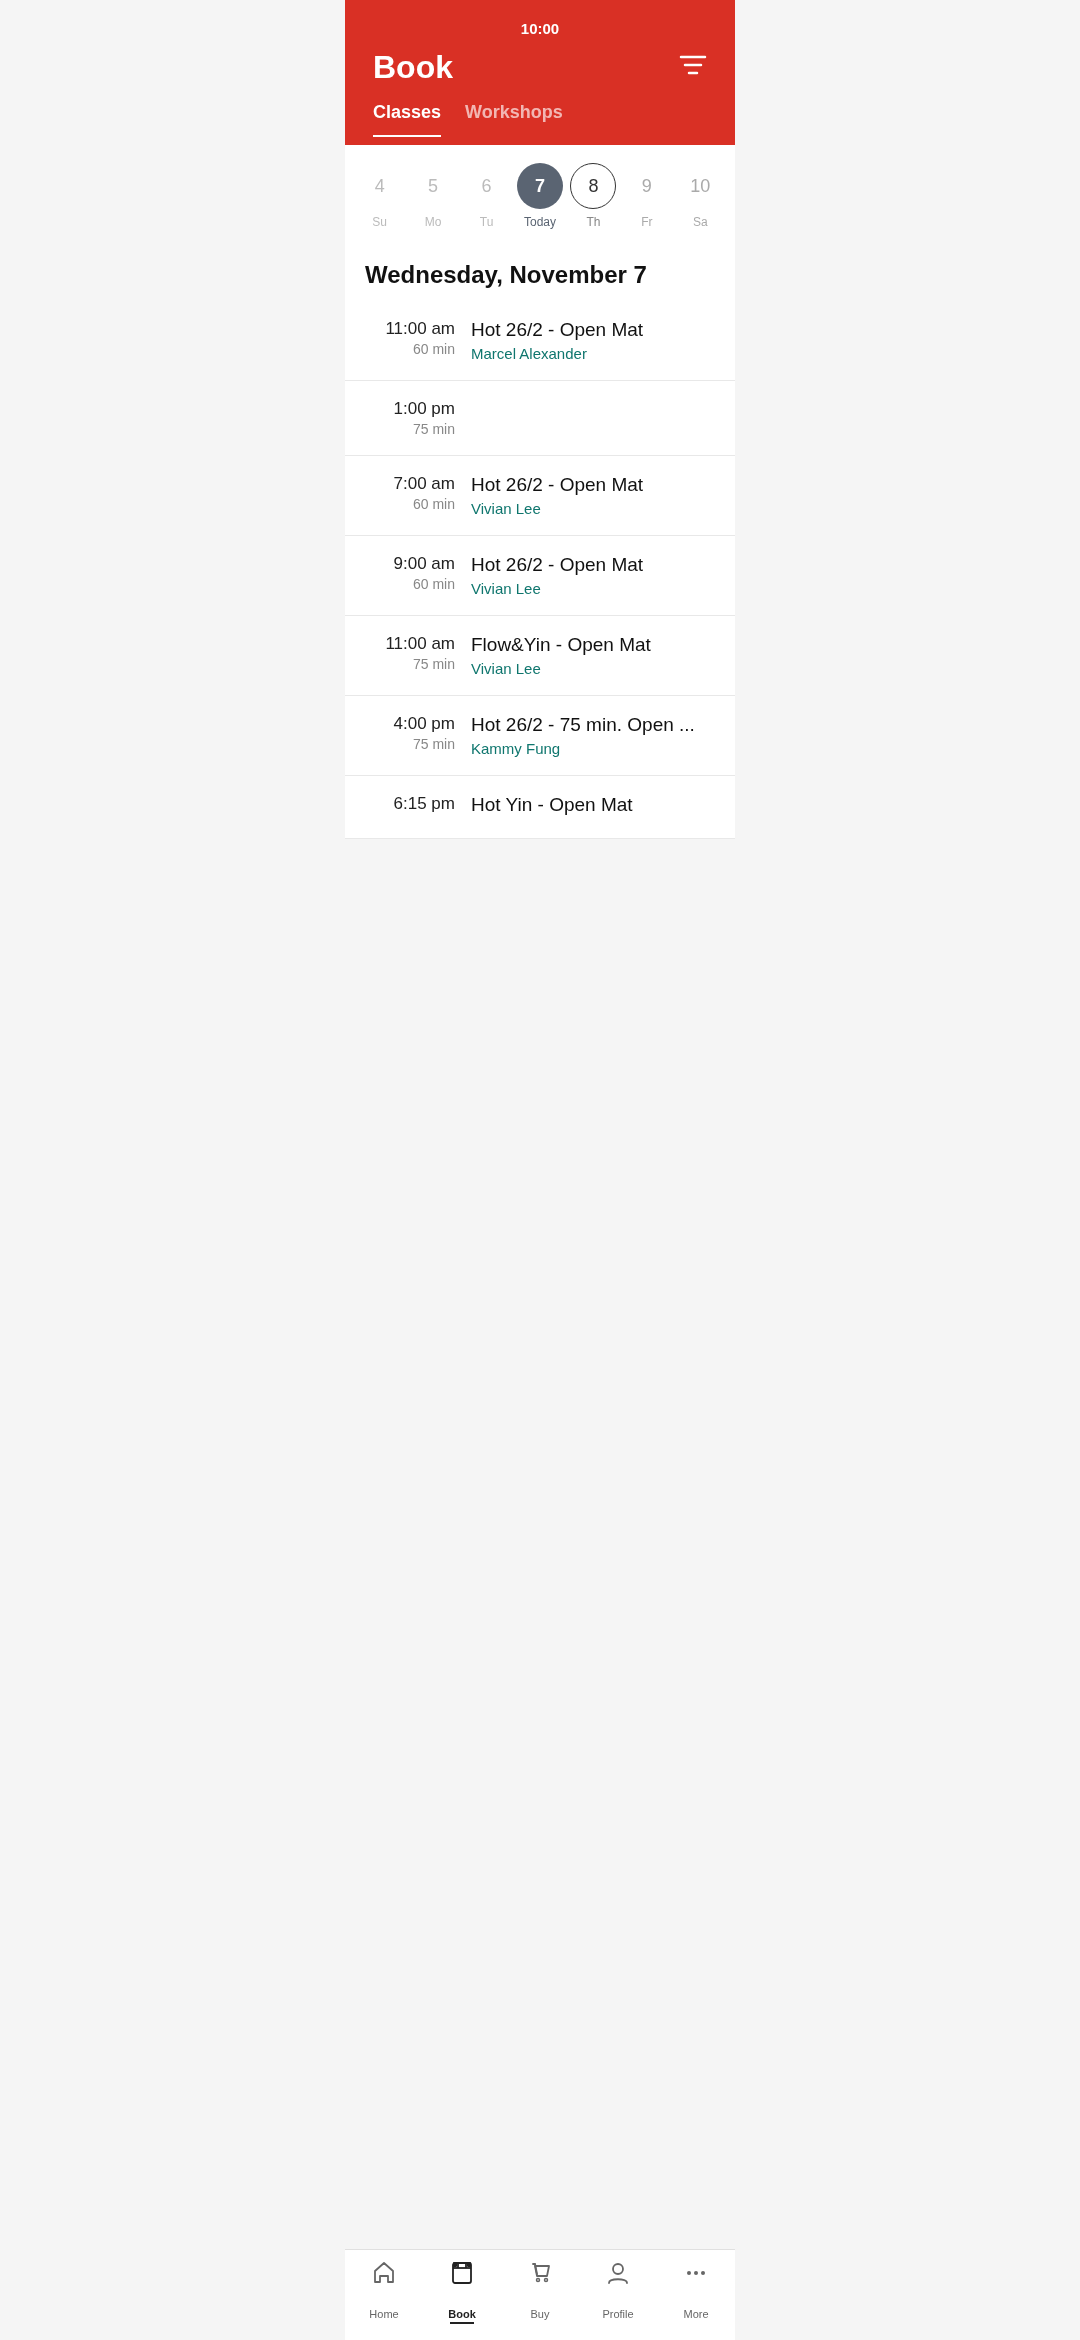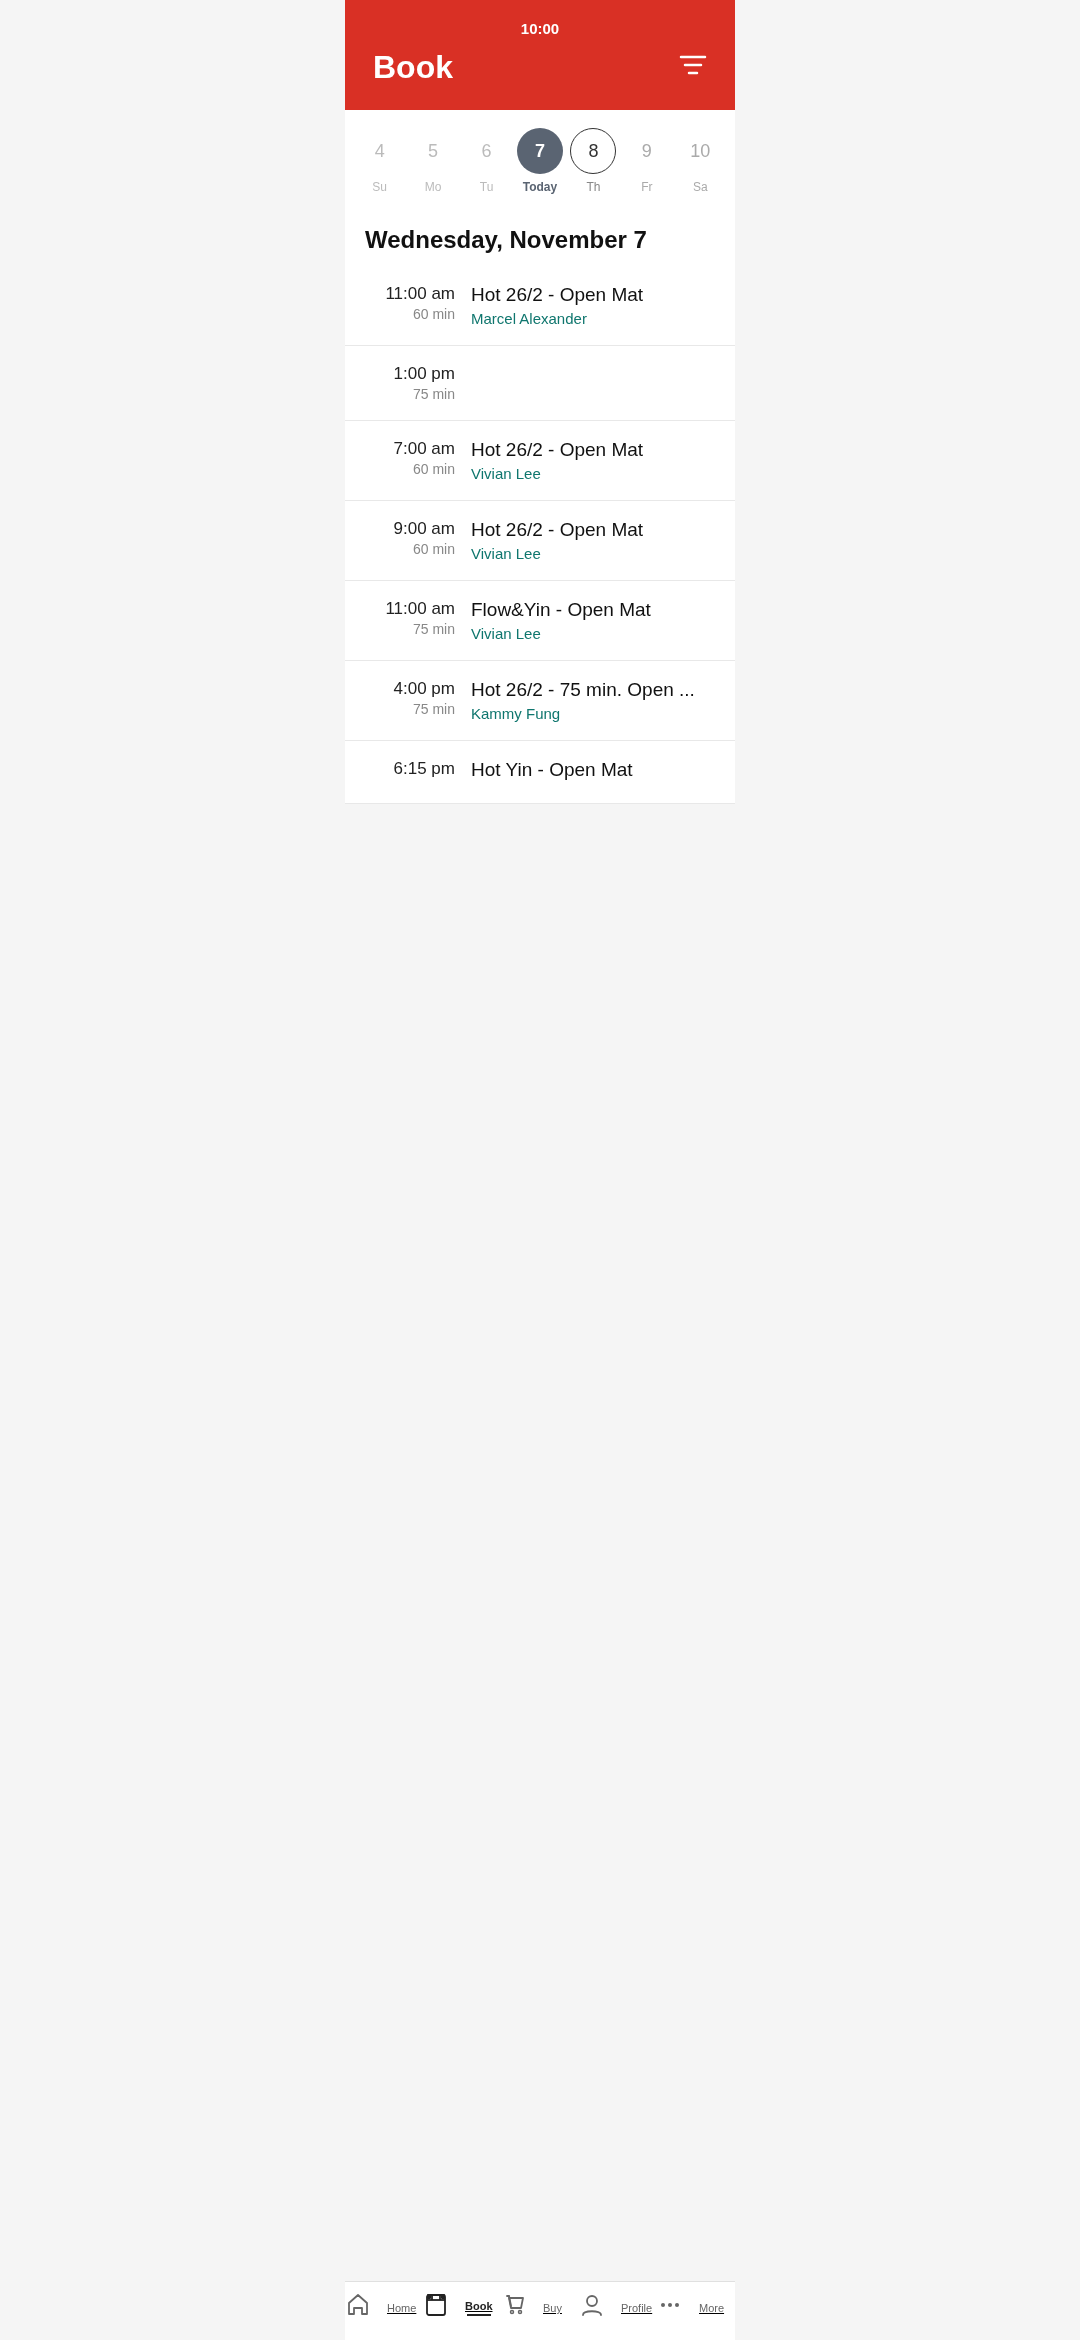--- a/index.html
+++ b/index.html
@@ -107,21 +107,21 @@
     }
 
     .date-item.today .date-number {
       background: #5a6472;
       color: white;
       font-weight: 600;
     }
 
     .date-item.today .date-label {
       color: #5a6472;
-      font-weight: 700;
+      font-weight: 400;
     }
 
     .date-item.tomorrow .date-number {
       border: 1.5px solid #333;
       background: white;
       color: #333;
     }
 
     .date-item.past .date-number {
       color: #bbb;
@@ -207,26 +207,25 @@
       width: 390px;
       background: white;
       border-top: 1px solid #e0e0e0;
       display: flex;
       justify-content: space-around;
       padding: 10px 0 16px;
     }
 
     .nav-item {
       display: flex;
-      flex-direction: row;
+      flex-direction: column;
       align-items: center;
       gap: 16px;
       cursor: pointer;
       flex: 1;
-      text-decoration: underline;
     }
 
     .nav-icon {
       font-size: 24px;
       color: #666;
     }
 
     .nav-label {
       font-size: 11px;
       color: #666;
@@ -263,20 +262,24 @@
   </div>
   <div class="header-row">
     <span class="header-title">Book</span>
     <span class="filter-icon">
       <svg width="28" height="22" viewBox="0 0 28 22" fill="none">
         <line x1="2" y1="3" x2="26" y2="3" stroke="white" stroke-width="2.5" stroke-linecap="round"></line>
         <line x1="6" y1="11" x2="22" y2="11" stroke="white" stroke-width="2.5" stroke-linecap="round"></line>
         <line x1="10" y1="19" x2="18" y2="19" stroke="white" stroke-width="2.5" stroke-linecap="round"></line>
       </svg>
     </span>
+  </div>
+  <div class="tabs-row">
+    <span class="tab active">Classes</span>
+    <span class="tab inactive">Workshops</span>
   </div>
 </div>
 
 <div class="date-picker">
   <div class="date-item past">
     <div class="date-number">4</div>
     <div class="date-label">Su</div>
   </div>
   <div class="date-item past">
     <div class="date-number">5</div>

